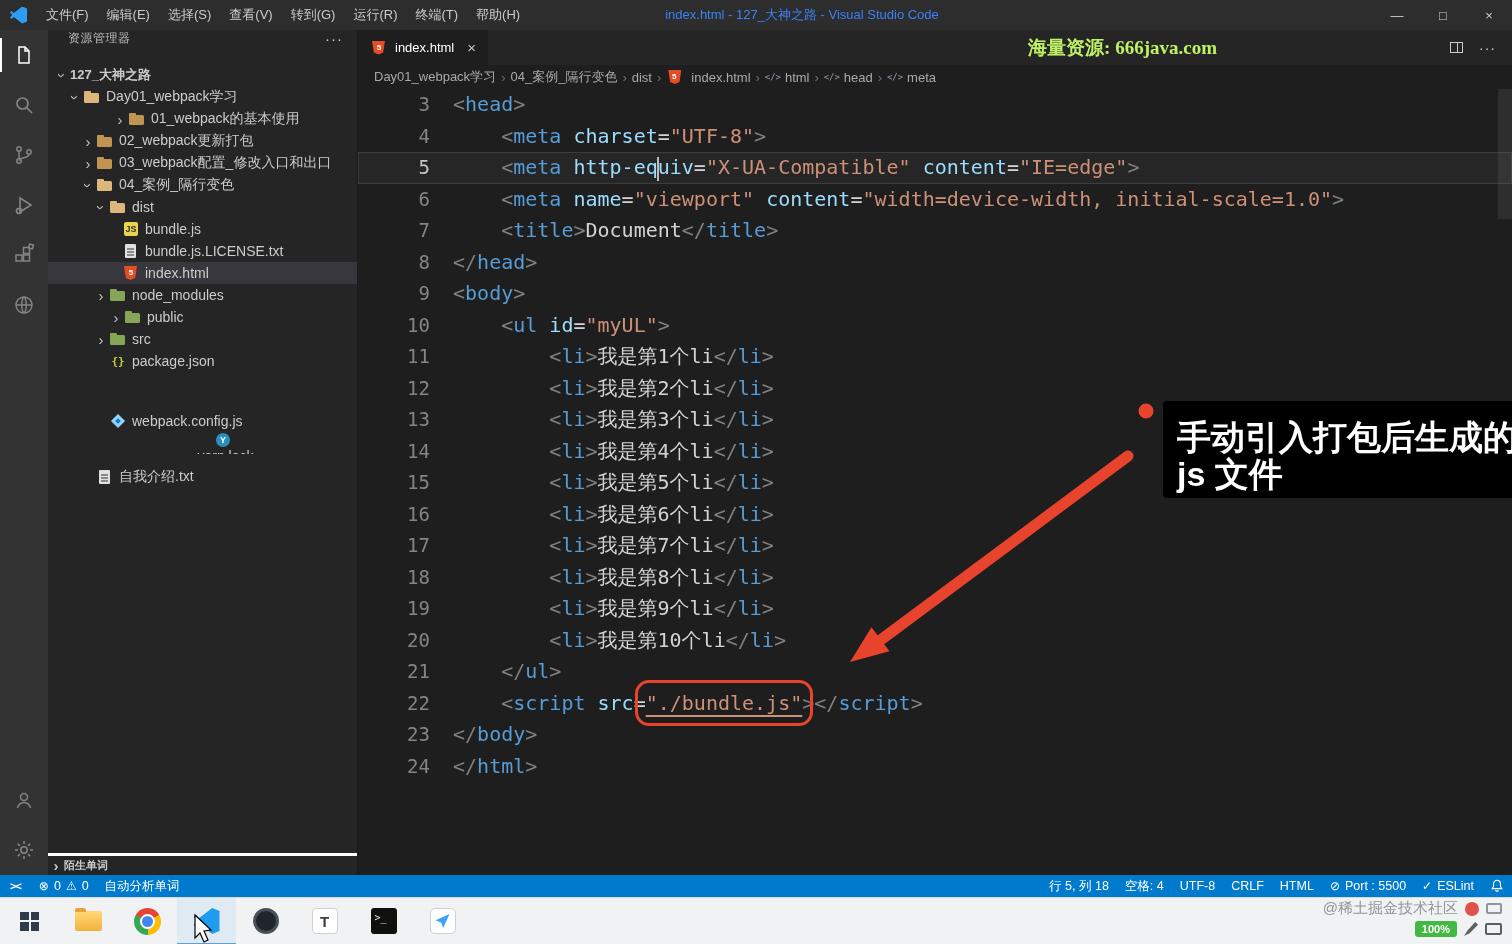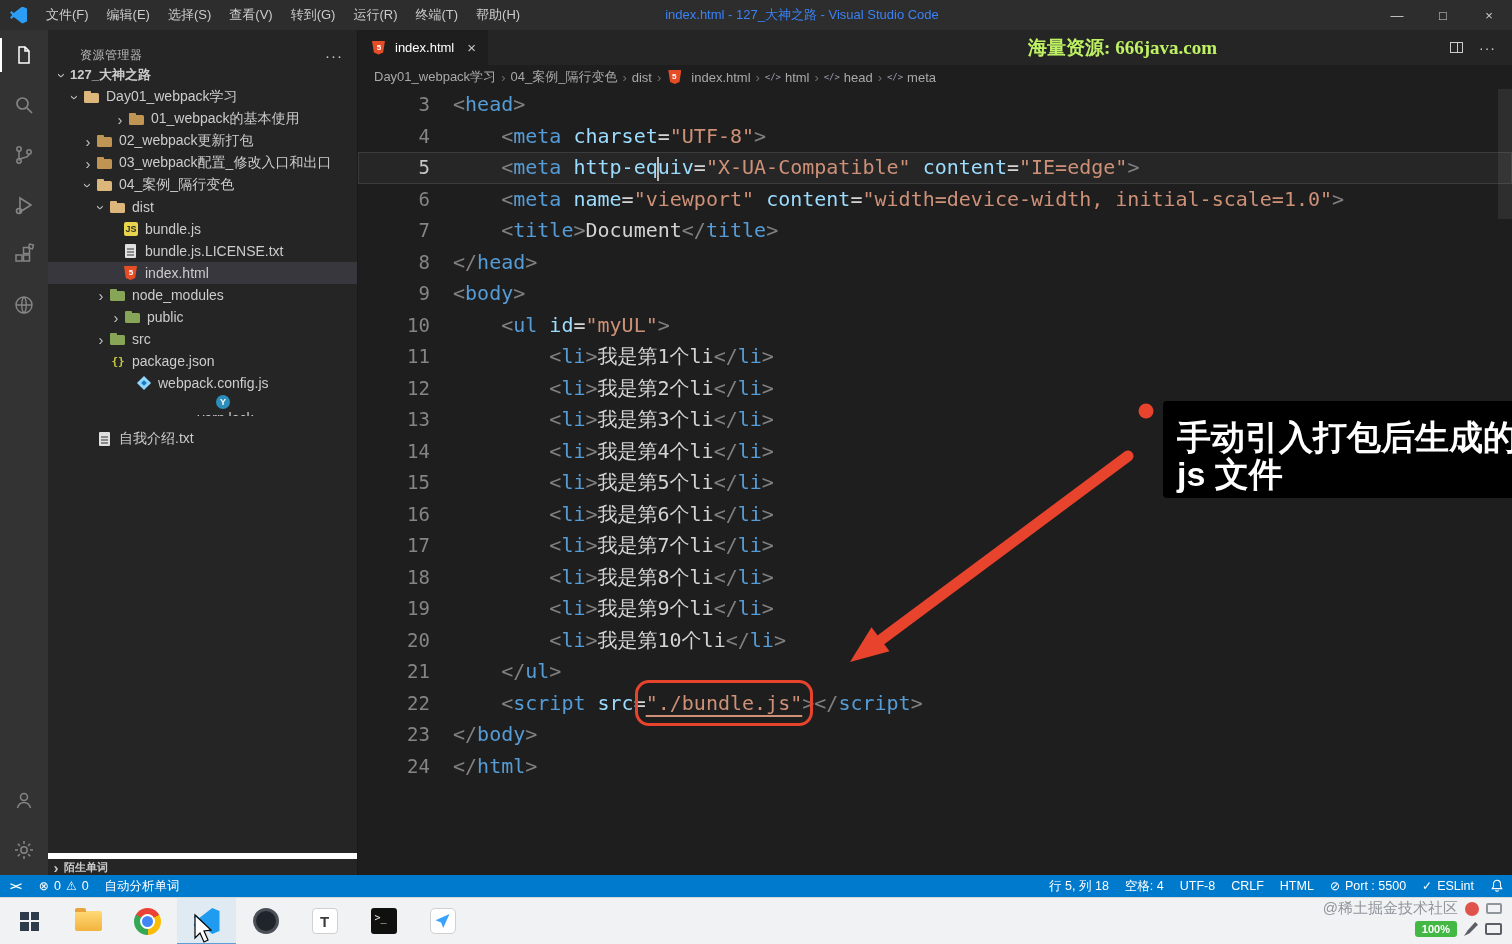--- a/index.html
+++ b/index.html
@@ -20,21 +20,21 @@
 
   .activitybar { width: 48px; background: #333333; display: flex; flex-direction: column; align-items: center; flex: none; }
   .act-icon { width: 48px; height: 50px; display: flex; align-items: center; justify-content: center; color: #858585; position: relative; }
   .act-icon svg { stroke: #858585; }
   .act-icon.active svg { stroke: #ffffff; }
   .act-icon.active::before { content: ""; position: absolute; left: 0; top: 8px; bottom: 8px; width: 2px; background: #fff; }
   .act-bottom { margin-top: auto; }
 
   
   .sidebar { width: 310px; background: #252526; display: flex; flex-direction: column; flex: none; border-right: 1px solid #191919; }
-  .sidebar-header { height: 34px; display: flex; align-items: flex-end; padding: 0 14px 0 20px; color: #bbbbbb; font-size: 12px; letter-spacing: .5px; flex: none; margin-left: 12px; }
+  .sidebar-header { height: 34px; display: flex; align-items: flex-start; padding: 0 14px 0 20px; color: #bbbbbb; font-size: 12px; letter-spacing: .5px; flex: none; }
   .sb-dots { margin-left: auto; color: #cccccc; font-size: 15px; letter-spacing: 1px; }
   .tree { flex: 1; overflow: hidden; font-size: 14px; color: #cccccc; }
   .tree-row { height: 22px; display: flex; align-items: center; white-space: nowrap; cursor: default; }
   .tree-row.selected { background: #37373d; }
   .tree-row.root .tlabel { font-weight: 700; font-size: 13px; }
   .tlabel { overflow: hidden; text-overflow: ellipsis; }
   .chev { width: 16px; flex: none; display: flex; justify-content: center; color: #c5c5c5; font-size: 15px; line-height: 1; }
   .chev.right::before { content: "›"; }
   .chev.down::before { content: "›"; display: inline-block; transform: rotate(90deg); }
   .ticon { width: 18px; height: 16px; margin-right: 5px; flex: none; position: relative; display: flex; align-items: center; justify-content: center; }
@@ -44,21 +44,21 @@
   .icon-folder-green::before, .icon-folder-green::after { background: #87a556; }
   .icon-js::before { content: "JS"; position: absolute; inset: 1px 2px; background: #e8d44d; color: #32302c; font-size: 9px; font-weight: 700; display: flex; align-items: center; justify-content: center; border-radius: 2px; }
   .icon-txt::before { content: ""; position: absolute; left: 3px; top: 1px; width: 11px; height: 14px; background: #e0e0e0; border-radius: 1px; }
   .icon-txt::after { content: ""; position: absolute; left: 5px; top: 5px; width: 7px; height: 2px; background: #8a8a8a; box-shadow: 0 3px 0 #8a8a8a, 0 6px 0 #8a8a8a; }
   .icon-html::before { content: ""; position: absolute; left: 2px; top: 1px; width: 13px; height: 14px; background: #e44d26; clip-path: polygon(0 0, 100% 0, 86% 86%, 50% 100%, 14% 86%); }
   .icon-html::after { content: "5"; position: absolute; left: 0; right: 0; top: 3px; text-align: center; color: #fff; font-size: 8px; font-weight: 700; }
   .icon-json::before { content: "{}"; color: #cbcb41; font-weight: 700; font-size: 11px; font-family: "DejaVu Sans Mono", monospace; }
   .icon-webpack::before { content: ""; position: absolute; left: 4px; top: 3px; width: 10px; height: 10px; background: #8ed6fb; transform: rotate(45deg); }
   .icon-webpack::after { content: ""; position: absolute; left: 7px; top: 6px; width: 4px; height: 4px; background: #1c78c0; transform: rotate(45deg); }
   .icon-yarn::before { content: "Y"; width: 14px; height: 14px; border-radius: 50%; background: #2c8ebb; color: #fff; font-size: 9px; font-weight: 700; display: flex; align-items: center; justify-content: center; }
-  .sidebar-section { height: 22px; border-top: 6px solid #ffffff; display: flex; align-items: center; font-size: 11px; font-weight: 700; color: #cccccc; flex: none; }
+  .sidebar-section { height: 22px; border-top: 3px solid #ffffff; display: flex; align-items: center; font-size: 11px; font-weight: 700; color: #cccccc; flex: none; }
 
   
   .editor { flex: 1; display: flex; flex-direction: column; background: #1e1e1e; position: relative; min-width: 0; }
   .tabbar { height: 35px; background: #252526; display: flex; align-items: stretch; position: relative; flex: none; }
   .tab { background: #1e1e1e; display: flex; align-items: center; padding: 0 12px; color: #ffffff; font-size: 13px; gap: 7px; }
   .tab .ticon { margin-right: 0; }
   .tab-close { color: #c5c5c5; font-size: 15px; margin-left: 6px; }
   .promo { position: absolute; right: 295px; top: 0; height: 35px; display: flex; align-items: center; color: #bef264; font-weight: 700; font-size: 19px; font-family: "Liberation Serif", serif; }
   .tab-actions { margin-left: auto; display: flex; align-items: center; gap: 16px; padding-right: 16px; color: #cccccc; }
   .split-ic { width: 13px; height: 11px; border: 1px solid #cccccc; position: relative; }
@@ -271,21 +271,21 @@
           <div class="tree-row" style="padding-left: 45px;">
             <span class="chev right"></span>
             <span class="ticon icon-folder-green"></span>
             <span class="tlabel">src</span>
           </div>
           <div class="tree-row" style="padding-left: 45px;">
             <span class="chev"></span>
             <span class="ticon icon-json"></span>
             <span class="tlabel">package.json</span>
           </div>
-          <div class="tree-row" style="padding-left: 71px;">
+          <div class="tree-row" style="padding-left: 45px; margin-top: 38px;">
             <span class="chev"></span>
             <span class="ticon icon-webpack"></span>
             <span class="tlabel">webpack.config.js</span>
           </div>
           <div class="tree-row" style="padding-left: 46px; flex-direction: column;">
             <span class="chev"></span>
             <span class="ticon icon-yarn"></span>
             <span class="tlabel">yarn.lock</span>
           </div>
           <div class="tree-row" style="padding-left: 32px; margin-top: 12px;">

